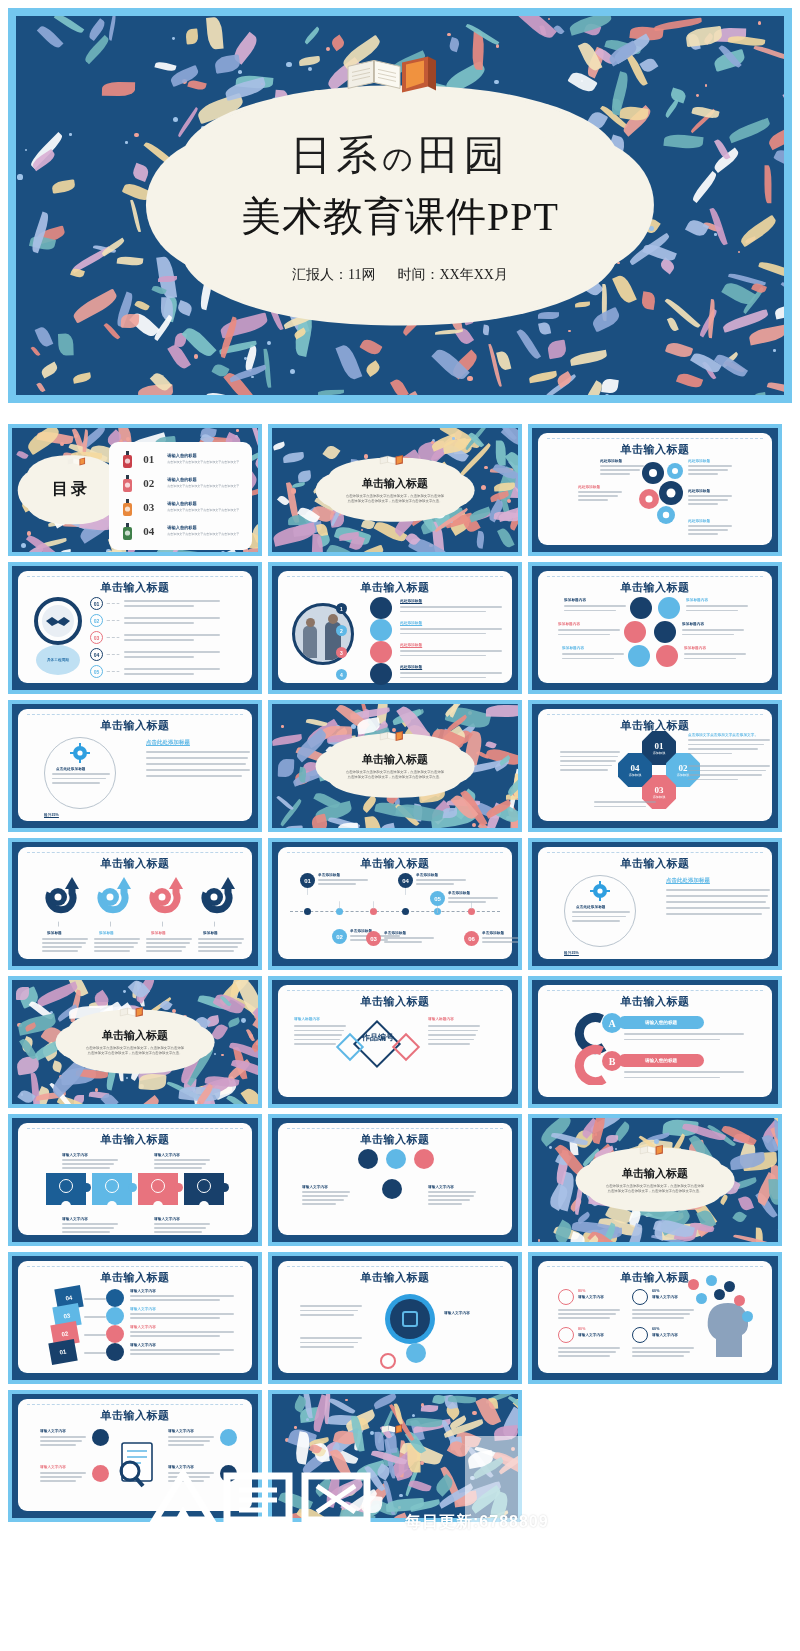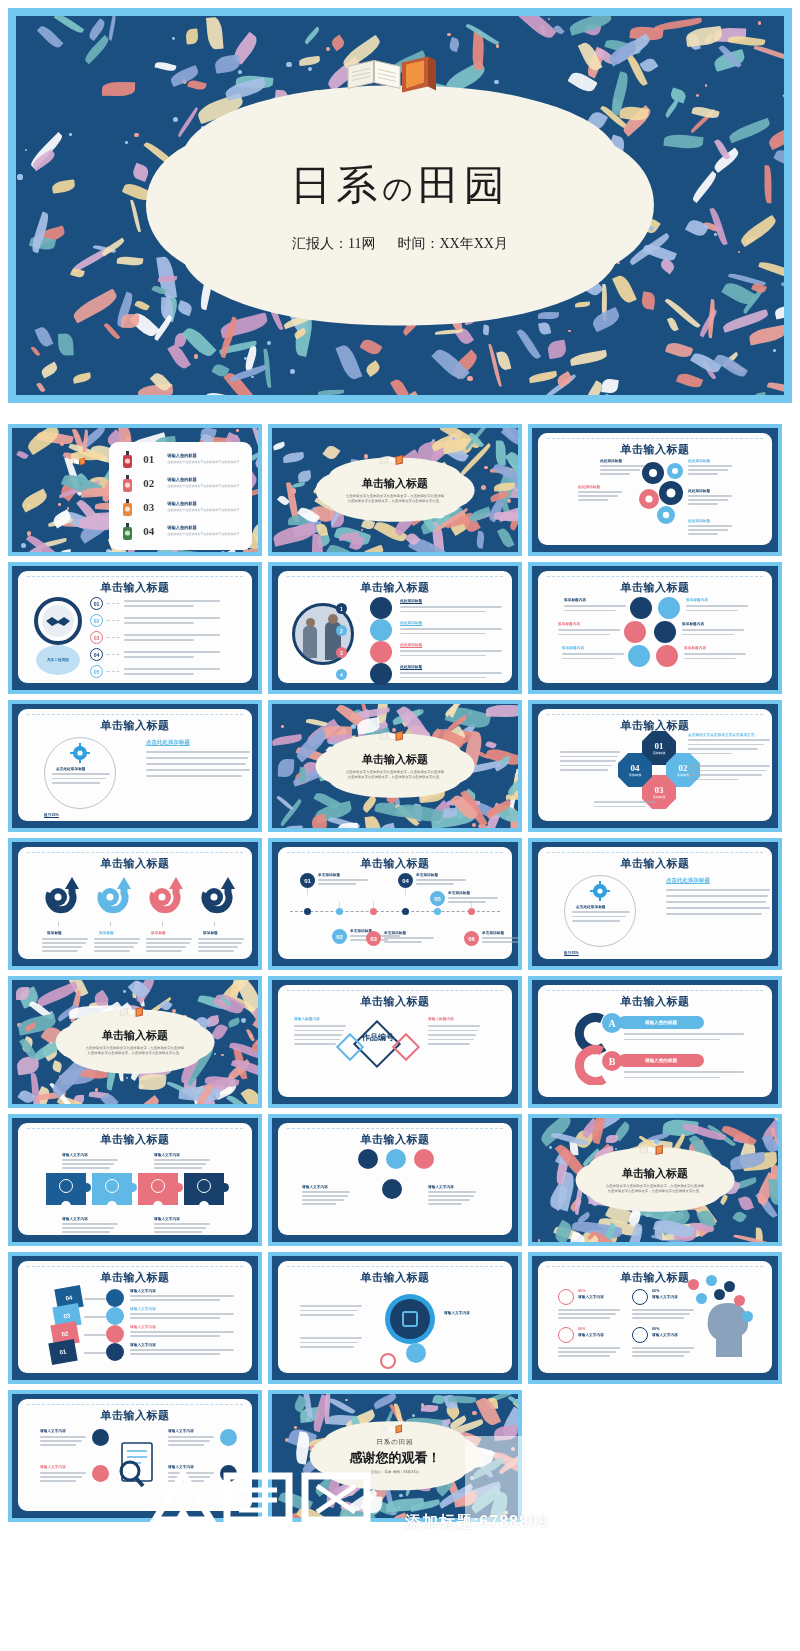--- a/index.html
+++ b/index.html
@@ -576,20 +576,21 @@
         <div class="leaf" style="left:565.4014238119125px;top:373.250195839908px;width:25.88950780732557px;height:10.048290518345311px;background:#f3e2b8;transform:rotate(-59.281157492659986deg);"></div>
         <div class="leaf" style="left:424.1850569844246px;top:115.3066942889709px;width:16.081264599226415px;height:9.41983412229456px;background:#e98b82;transform:rotate(-54.98407709877938deg);"></div>
         <div class="dot" style="left:741.8964943885803px;top:5.326499410672113px;width:3.5393292349763215px;height:3.5393292349763215px;background:#f0a39a;"></div>
         <div class="fishshape" style="left:552.9234092831612px;top:59.24227738729678px;width:27.082099432684483px;height:14.121457638312132px;background:#ffffff;transform:rotate(31.144986268132925deg);"></div>
       </div>
 
     <div class="plaque">
       <div class="hero-title-1">
         <span>日系</span><span class="kana">の</span><span>田园</span>
       </div>
+      <div class="hero-title-2">美术教育课件PPT</div>
       <div class="hero-meta">
         <span>汇报人：</span><span>11网</span><span class="gap"></span><span>时间：</span><span>XX年XX月</span>
       </div>
     </div>
 
     <svg class="books" viewBox="0 0 120 52">
       <path d="M8 40 L34 34 L34 12 L8 18 Z" fill="#f2efe6" stroke="#c9c2b0" stroke-width="1"></path>
       <path d="M60 40 L34 34 L34 12 L60 18 Z" fill="#fbf9f2" stroke="#c9c2b0" stroke-width="1"></path>
       <path d="M34 34 L34 12" stroke="#b7ae9a" stroke-width="1.2"></path>
       <path d="M12 24 L30 20 M12 28 L30 24 M12 32 L30 28" stroke="#cfc8b6" stroke-width=".8"></path>
@@ -720,20 +721,23 @@
             <div class="dot" style="left:164.94132799096406px;top:116.47004465572536px;width:5.095041905646212px;height:5.095041905646212px;background:#f0a39a;"></div>
             <div class="leaf" style="left:13.365029065869749px;top:114.39896171540022px;width:32.198190045077354px;height:8.083694716216996px;background:#cf9ec8;transform:rotate(37.583209234289825deg);"></div>
             <div class="fishshape" style="left:59.203387855086476px;top:23.80984982755035px;width:30.754967553354803px;height:7.553522695507854px;background:#f4d9a0;transform:rotate(4.537238063290715deg);"></div>
             <div class="leaf" style="left:99.52832253556699px;top:98.36706097889692px;width:25.082649413030595px;height:4.823311357293278px;background:#a9c0e6;transform:rotate(75.15894394833595deg);"></div>
             <div class="dot" style="left:61.5196645706892px;top:5.586840079165995px;width:4.168303005746566px;height:4.168303005746566px;background:#f0a39a;"></div>
             <div class="dot" style="left:96.24132620869204px;top:60.226705024018884px;width:3.182238483801484px;height:3.182238483801484px;background:#f0a39a;"></div>
             <div class="fishshape" style="left:211.05405922746286px;top:100.97965494543314px;width:40.344222913589334px;height:16.056204164307562px;background:#f4d9a0;transform:rotate(27.228908736258745deg);"></div>
             <div class="leaf" style="left:221.5975247612223px;top:119.45396835636348px;width:23.041680748108774px;height:5.0307213249616325px;background:#f0a39a;transform:rotate(87.58657825179398deg);"></div>
             <div class="leaf" style="left:140.5271513108164px;top:116.60175303090364px;width:23.711937612388283px;height:12.590181360254064px;background:#7fc4c9;transform:rotate(-46.913164160214365deg);"></div>
           </div>
+    <div class="mini-plaque" style="left:24%;width:36%;height:56%;">
+      <div class="mp-title" style="font-size:16px;letter-spacing:3px;">目录</div>
+    </div>
     <svg style="position:absolute;left:22%;top:22%;width:26px;height:13px;" viewBox="0 0 120 52">
       <path d="M8 40 L34 34 L34 12 L8 18 Z" fill="#f2efe6"></path>
             <path d="M60 40 L34 34 L34 12 L60 18 Z" fill="#fbf9f2"></path>
       <path d="M62 44 L62 14 L88 8 L88 38 Z" fill="#c25a36"></path>
             <path d="M66 40 L66 16 L84 12 L84 34 Z" fill="#f0923f"></path>
     </svg>
     <div class="toc-panel">
             <div class="toc-row" style="top:8px">
       <svg class="toc-bottle" viewBox="0 0 13 18">
         <rect x="5" y="0" width="3" height="4" fill="#2c3a4a"></rect>
@@ -2058,25 +2062,20 @@
             <div class="leaf" style="left:68.42363451467827px;top:34.73528292495757px;width:35.61740389931947px;height:8.704391891369596px;background:#7fc4c9;transform:rotate(82.12433695793152deg);"></div>
             <div class="fishshape" style="left:176.39317225199193px;top:2.1248330045491457px;width:28.17473676186055px;height:7.43308070031926px;background:#6fb3bb;transform:rotate(6.37218913435936deg);"></div>
             <div class="leaf" style="left:7.022620685398579px;top:100.57282843254507px;width:33.32497135410085px;height:12.269556666025892px;background:#6fb3bb;transform:rotate(23.379067895002663deg);"></div>
             <div class="fishshape" style="left:170.82689159084111px;top:30.757856210693717px;width:40.84341718452052px;height:6.553772127628326px;background:#f3e2b8;transform:rotate(-17.819977087900043deg);"></div>
             <div class="leaf" style="left:133.94726165710017px;top:24.32194843608886px;width:36.42270638793707px;height:9.37095437804237px;background:#6fb3bb;transform:rotate(5.57187533006072deg);"></div>
             <div class="dot" style="left:198.45890542399138px;top:82.11156739853323px;width:4.369734233361669px;height:4.369734233361669px;background:#9fc3e8;"></div>
             <div class="fishshape" style="left:55.627617919351906px;top:8.635279089212418px;width:28.10949035845697px;height:6.126202161423862px;background:#a9c0e6;transform:rotate(30.593091571703553deg);"></div>
             <div class="leaf" style="left:199.77043322380632px;top:69.88633680064231px;width:33.40072907647118px;height:8.249304386088625px;background:#6fb3bb;transform:rotate(-27.498704991303384deg);"></div>
             <div class="fishshape" style="left:101.29404012858868px;top:3.4518492752686143px;width:24.21117565482855px;height:7.883417914062738px;background:#8fa9d8;transform:rotate(-23.733344295993447deg);"></div>
           </div>
-    <div class="mini-plaque" style="width:58%;height:56%;">
-      <div class="mp-small">日系の田园</div>
-      <div class="mp-title" style="font-size:13px;margin-top:2px;">感谢您的观看！</div>
-      <div class="mp-meta">汇报人：11网&nbsp;&nbsp;时间：XX年XX月</div>
-    </div>
     <svg style="position:absolute;left:50%;top:28%;transform:translate(-50%,-50%);width:30px;height:14px;" viewBox="0 0 120 52">
       <path d="M8 40 L34 34 L34 12 L8 18 Z" fill="#f2efe6"></path>
             <path d="M60 40 L34 34 L34 12 L60 18 Z" fill="#fbf9f2"></path>
       <path d="M62 44 L62 14 L88 8 L88 38 Z" fill="#c25a36"></path>
             <path d="M66 40 L66 16 L84 12 L84 34 Z" fill="#f0923f"></path>
     </svg>
         </div>
            </div>
       <div class="thumb" style="background:transparent;"></div>
     </div>
@@ -2087,15 +2086,15 @@
     <svg width="300" height="62" viewBox="0 0 300 62">
       <path d="M10 54 L38 8 L66 54 Z" fill="none" stroke="#ffffff" stroke-width="7"></path>
       <path d="M30 54 L38 40 L46 54 Z" fill="#ffffff"></path>
       <rect x="82" y="10" width="62" height="44" fill="none" stroke="#ffffff" stroke-width="7"></rect>
       <path d="M94 24 h38 M94 34 h38 M94 44 h26" stroke="#ffffff" stroke-width="5"></path>
       <rect x="160" y="10" width="62" height="44" fill="none" stroke="#ffffff" stroke-width="7"></rect>
       <path d="M172 20 L210 46 M210 20 L172 46" stroke="#ffffff" stroke-width="5"></path>
     </svg>
   </div>
   <div class="wm-dash-l"></div>
-  <div class="wm-code">添加标题:6788809</div>
+  <div class="wm-code">每日更新:6788809</div>
   <div class="wm-dash-r"></div>
 </div>
 
 </body></html>

